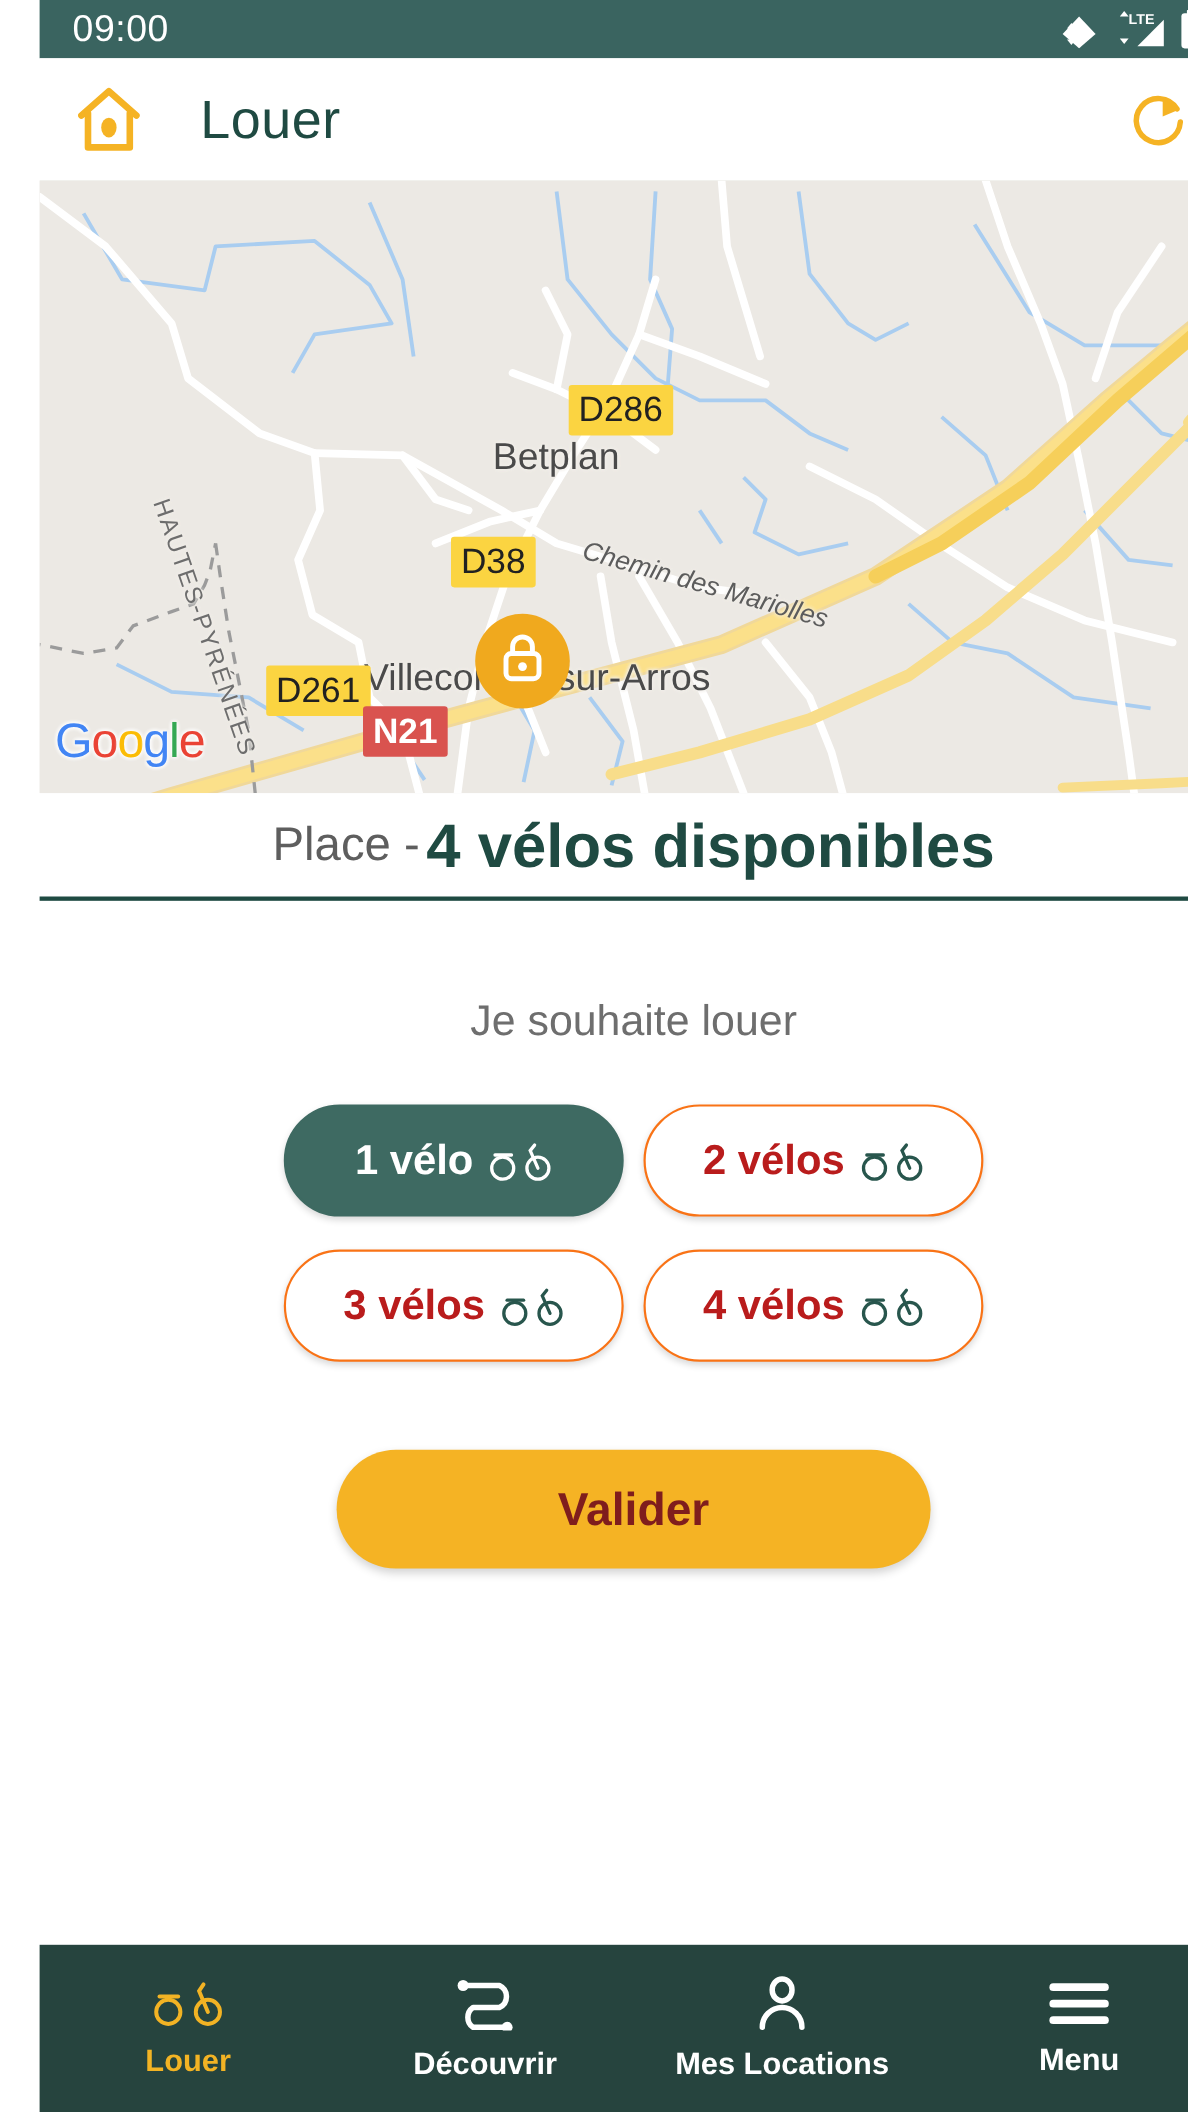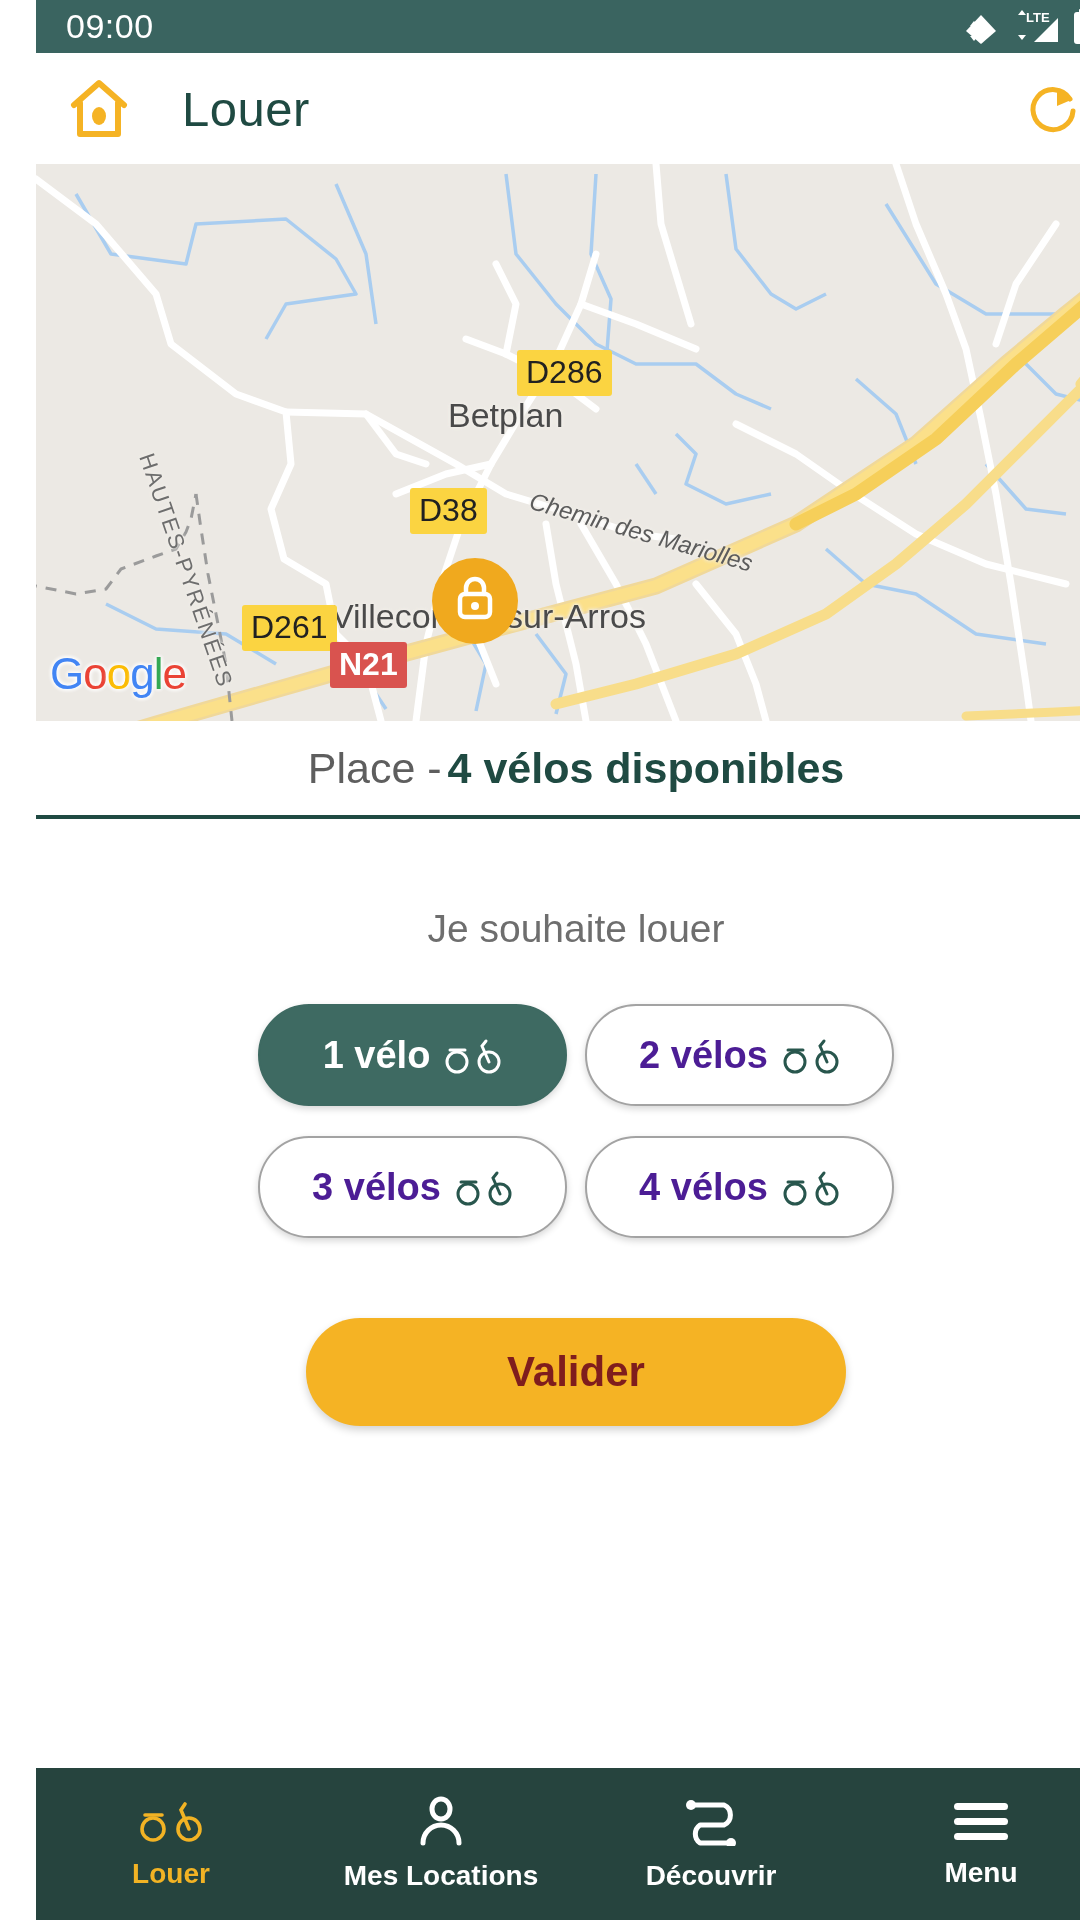--- a/index.html
+++ b/index.html
@@ -73,40 +73,40 @@
     text-shadow:0 0 5px #ffffff,0 0 5px #ffffff,0 0 4px #ffffff;
   }
 
   
   .placeinfo {
     flex:0 0 auto; height:98px; background:#ffffff;
     display:flex; align-items:center; justify-content:center;
     border-bottom:4px solid #1f4a42;
   }
   .placeinfo .light { font-size:43px; color:#5e5e5e; font-weight:300; }
-  .placeinfo .strong { font-size:43px; color:#1f4a42; font-weight:bold; margin-left:6px; }
+  .placeinfo .strong { font-size:56px; color:#1f4a42; font-weight:bold; margin-left:6px; }
 
   
   .selector { flex:1 1 auto; background:#ffffff; padding-top:88px; }
   .prompt {
     text-align:center; font-size:39px; color:#6e6e6e; font-weight:300;
     margin-bottom:53px;
   }
   .grid {
     width:636px; margin:0 auto;
     display:grid; grid-template-columns:1fr 1fr; gap:30px 18px;
   }
   .opt {
     height:102px; border-radius:51px;
     display:flex; align-items:center; justify-content:center; gap:14px;
     font-size:38px; font-weight:bold; cursor:pointer;
     box-shadow:0 3px 7px rgba(0,0,0,.16);
   }
   .opt.sel { background:#3e6a62; color:#ffffff; border:2px solid #3e6a62; }
-  .opt.unsel { background:#ffffff; color:#4c1d95; border:2px solid #a3a3a3; }
+  .opt.unsel { background:#ffffff; color:#b91c1c; border:2px solid #f97316; }
   .opt svg { display:block; }
 
   .validate-wrap { margin-top:80px; display:flex; justify-content:center; }
   .validate {
     width:540px; height:108px; border-radius:54px; background:#f5b324;
     color:#7f1d1d; font-size:42px; font-weight:bold;
     display:flex; align-items:center; justify-content:center;
     box-shadow:0 4px 9px rgba(0,0,0,.18); cursor:pointer;
   }
 
@@ -329,41 +329,41 @@
           <circle cx="51" cy="31" r="11"></circle>
           <path d="M7 17 L24 17"></path>
           <path d="M51 31 L43 12 L47 6"></path>
         </svg>
       </span>
       <span class="navlabel">Louer</span>
     </div>
 
     <div class="navitem">
       <span>
-        <svg width="56" height="50" viewBox="0 0 56 50" fill="none" stroke="#ffffff" stroke-width="5" stroke-linecap="round">
-          <ellipse cx="28" cy="13" rx="9" ry="10"></ellipse>
-          <path d="M10 47 A18 18 0 0 1 46 47"></path>
-        </svg>
-      </span>
-      <span class="navlabel">Mes Locations</span>
-    </div>
-
-    <div class="navitem">
-      <span>
         <svg width="66" height="50" viewBox="0 0 66 50" fill="none" stroke="#ffffff" stroke-width="5" stroke-linecap="round" stroke-linejoin="round">
           <path d="M13 9 L46 9 A11 11 0 0 1 46 29 L22 29 A11 11 0 0 0 22 47 L53 47"></path>
           <circle cx="13" cy="9" r="5" fill="#ffffff" stroke="none"></circle>
           <circle cx="53" cy="47" r="5" fill="#ffffff" stroke="none"></circle>
         </svg>
       </span>
       <span class="navlabel">Découvrir</span>
     </div>
 
     <div class="navitem">
       <span>
+        <svg width="56" height="50" viewBox="0 0 56 50" fill="none" stroke="#ffffff" stroke-width="5" stroke-linecap="round">
+          <ellipse cx="28" cy="13" rx="9" ry="10"></ellipse>
+          <path d="M10 47 A18 18 0 0 1 46 47"></path>
+        </svg>
+      </span>
+      <span class="navlabel">Mes Locations</span>
+    </div>
+
+    <div class="navitem">
+      <span>
         <svg width="62" height="44" viewBox="0 0 62 44">
           <rect x="4" y="4" width="54" height="7" rx="3.5" fill="#ffffff"></rect>
           <rect x="4" y="19" width="54" height="7" rx="3.5" fill="#ffffff"></rect>
           <rect x="4" y="34" width="54" height="7" rx="3.5" fill="#ffffff"></rect>
         </svg>
       </span>
       <span class="navlabel">Menu</span>
     </div>
 
   </div>

